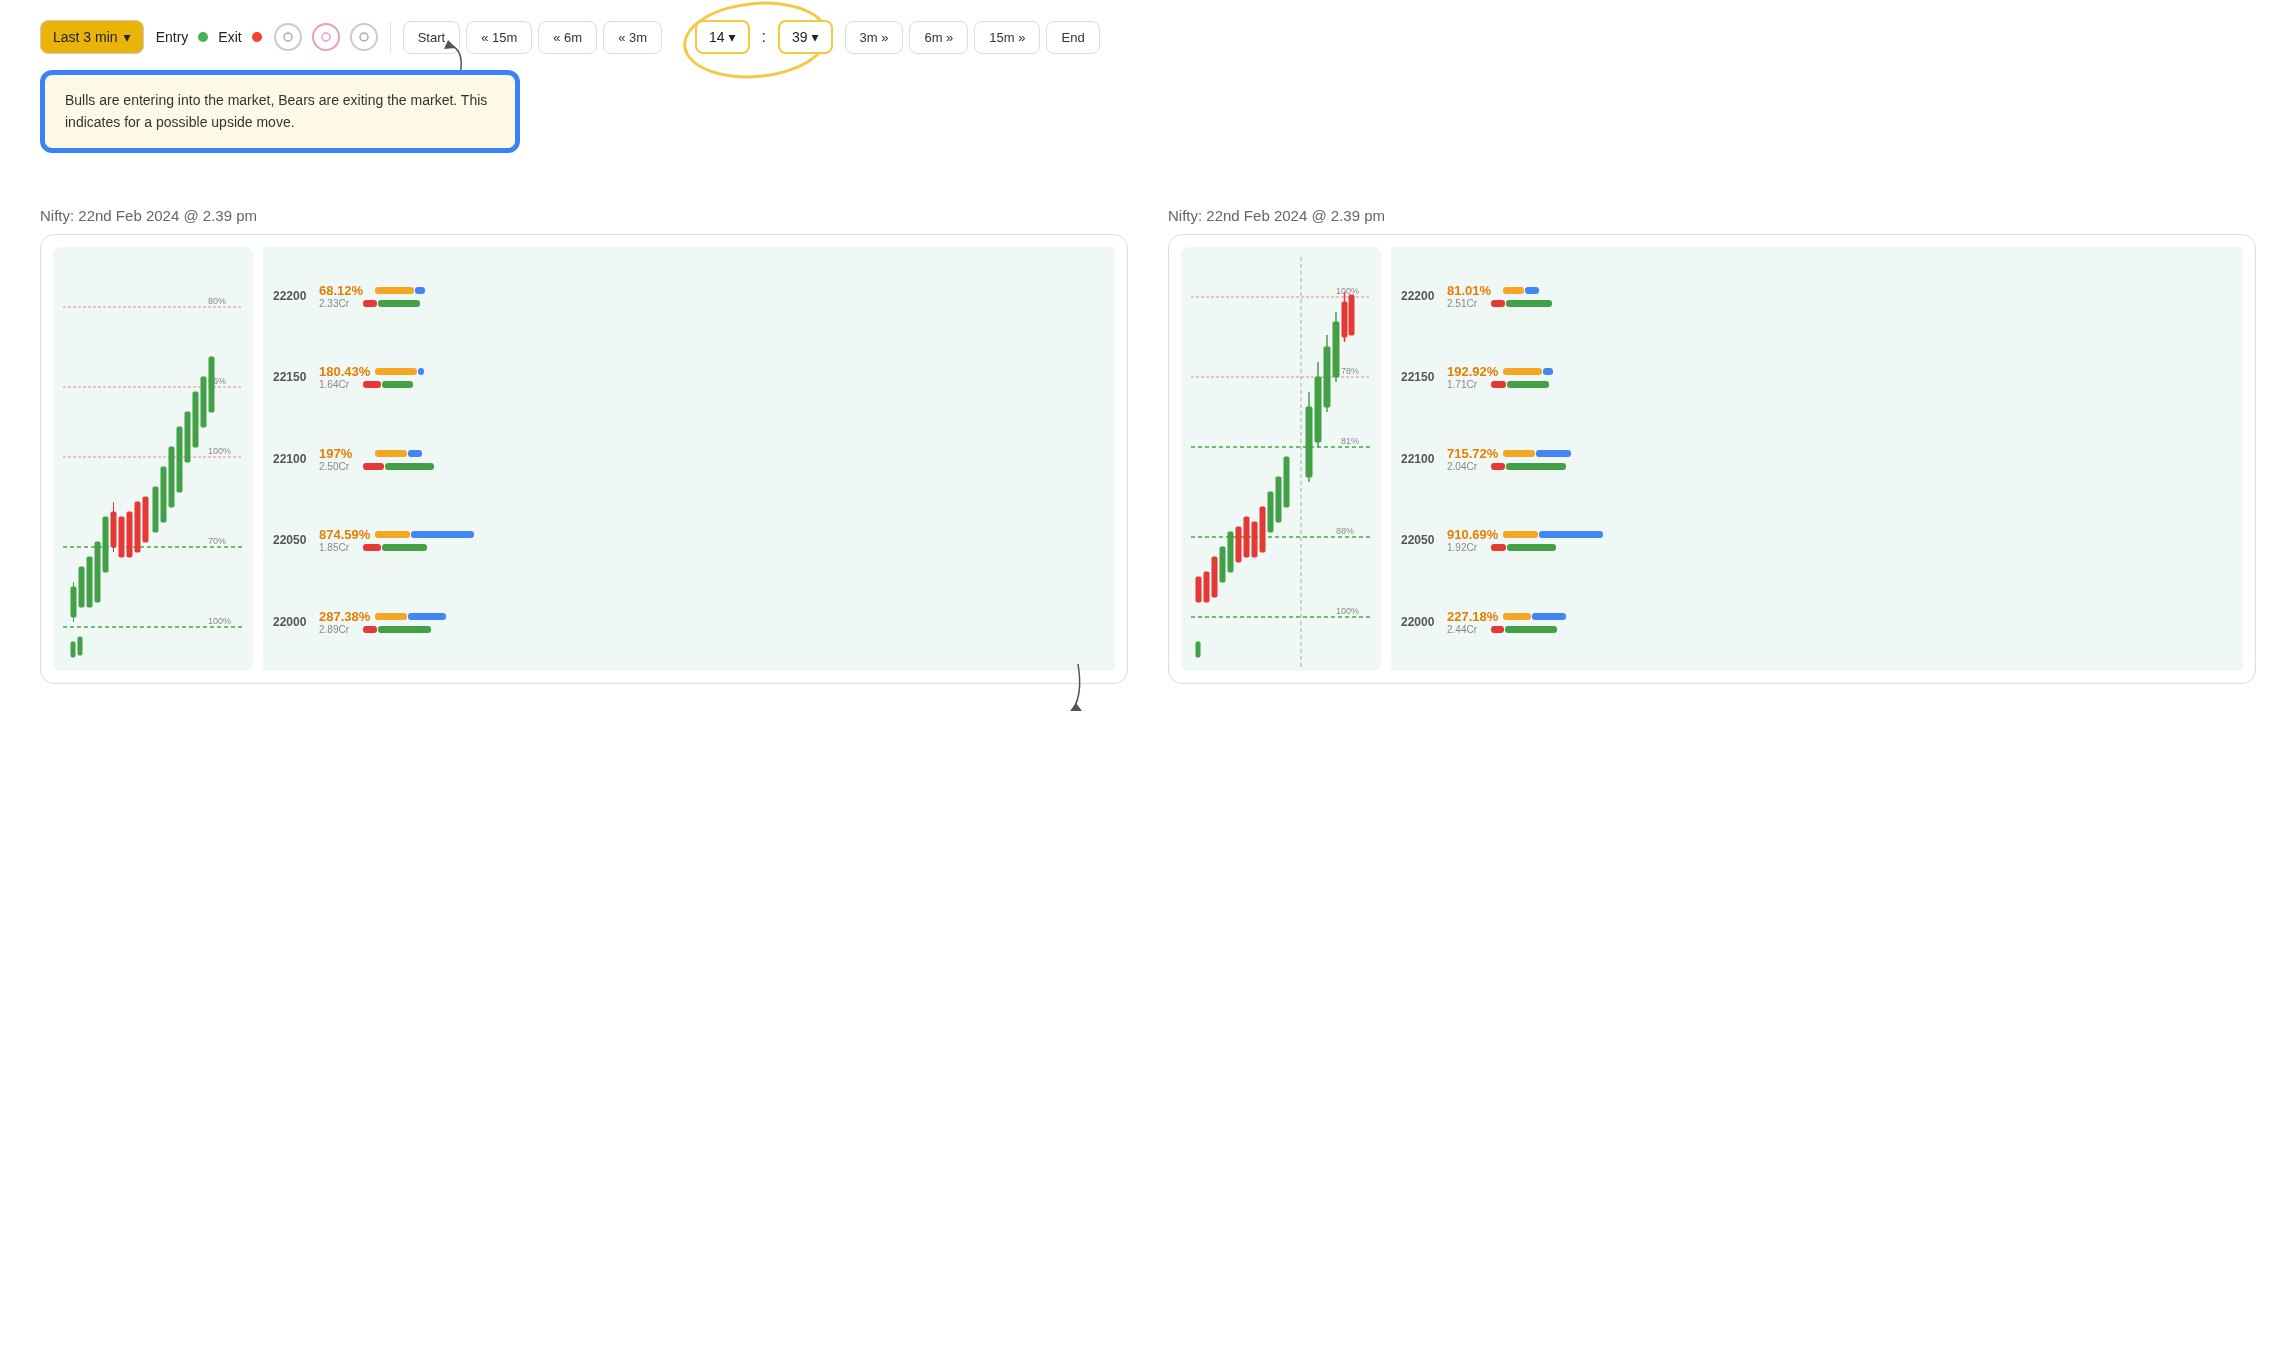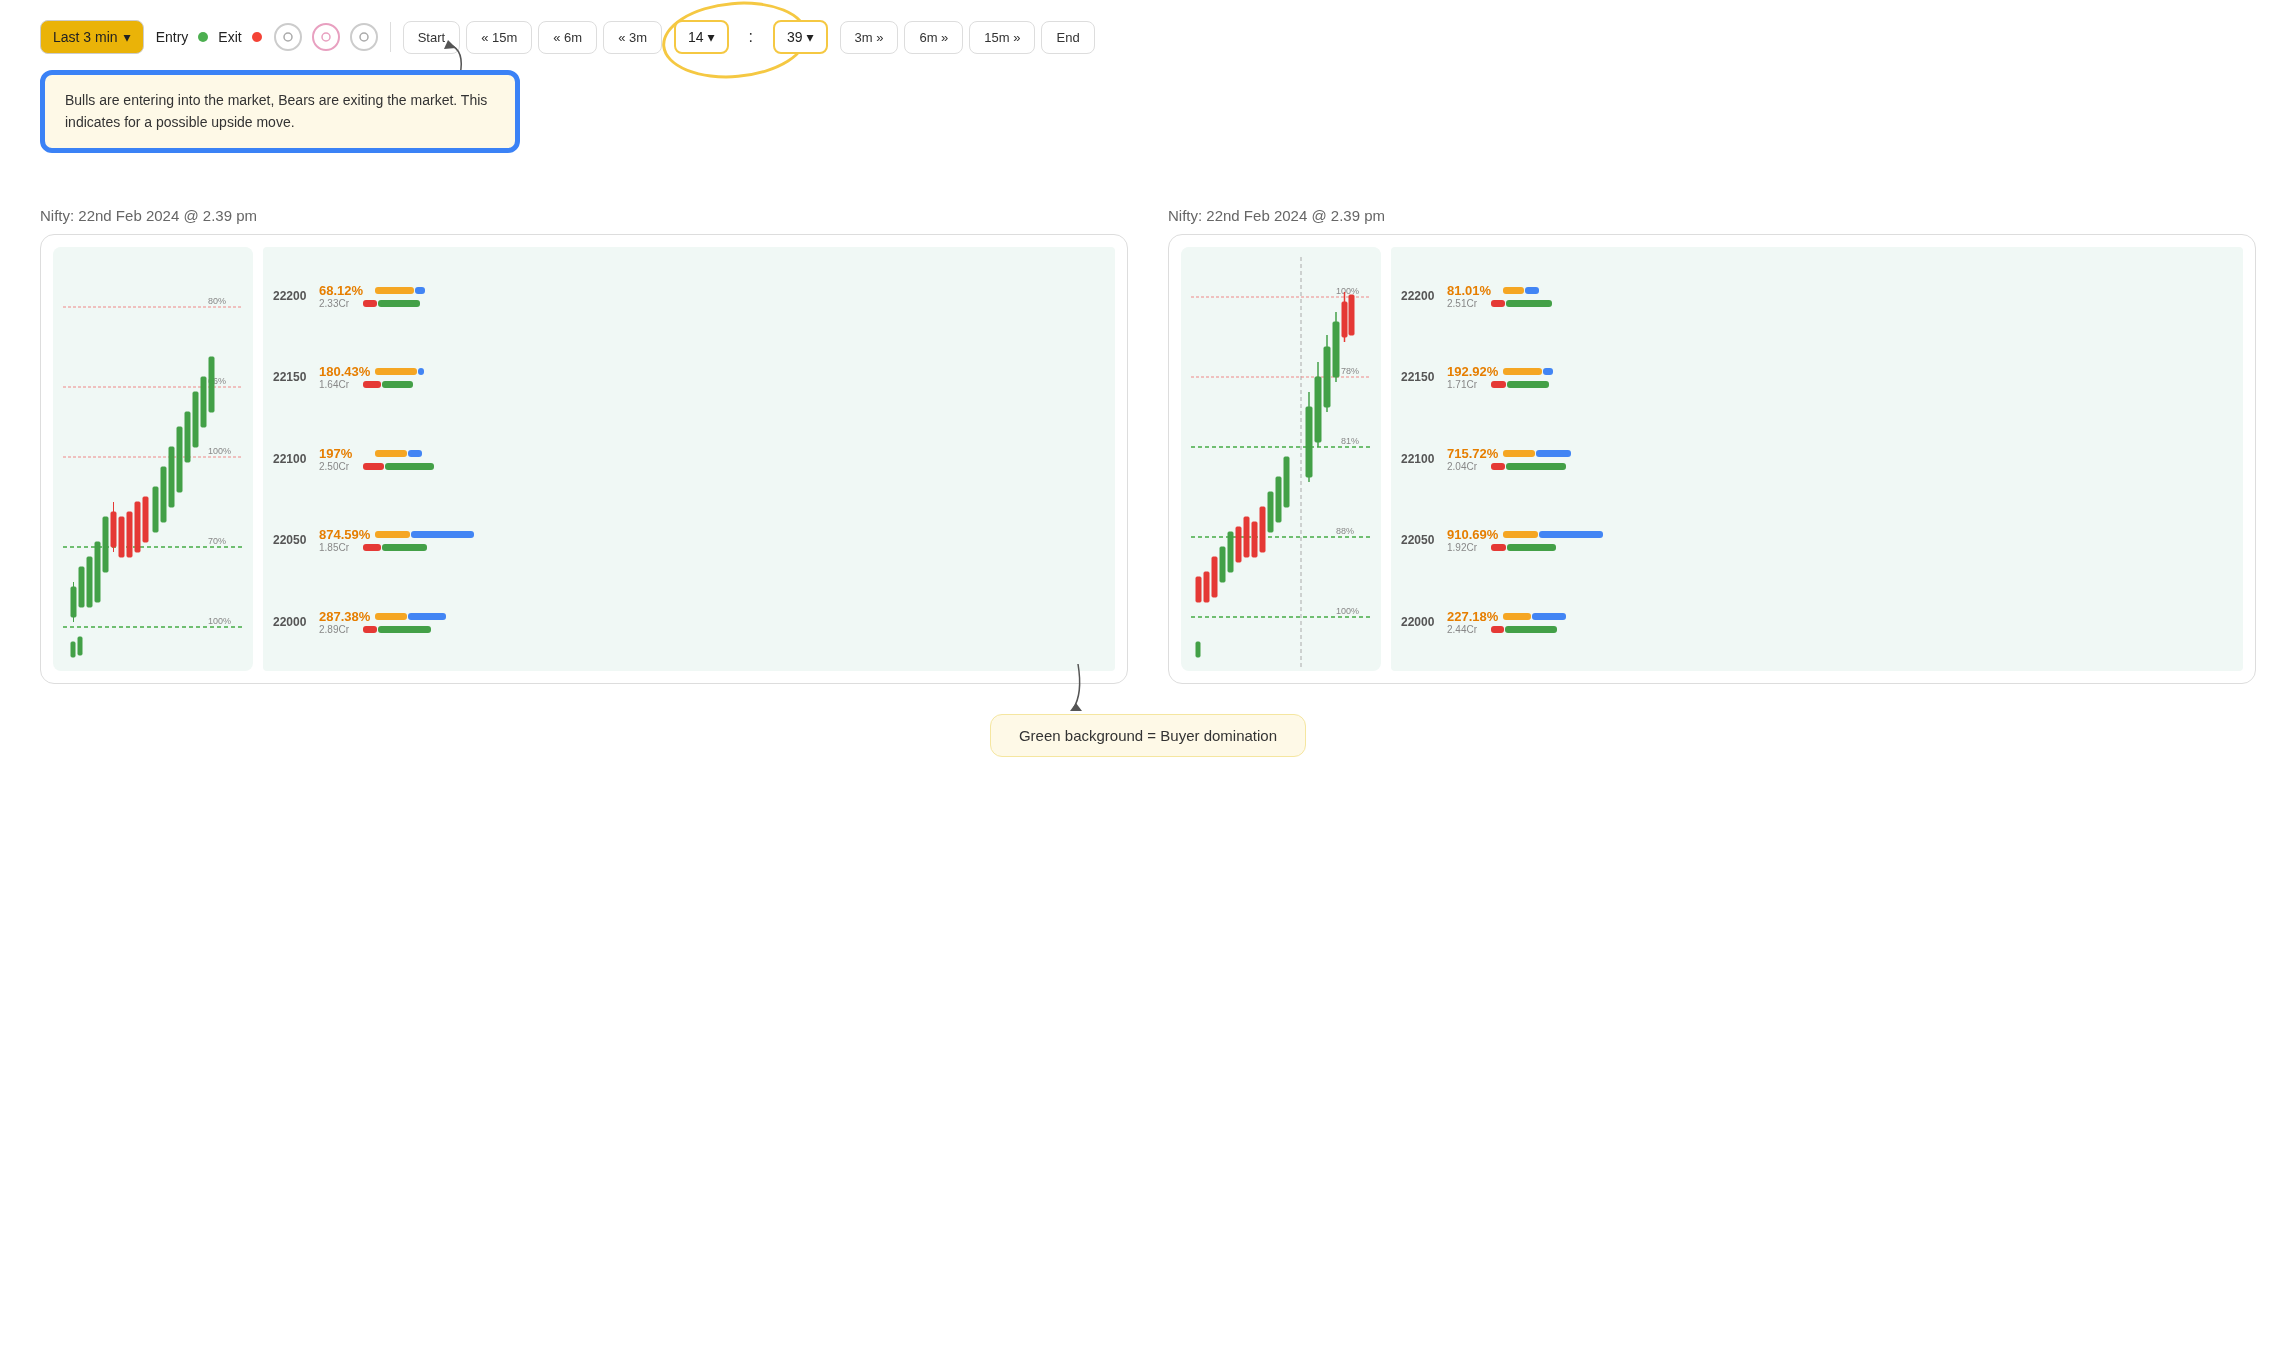--- a/index.html
+++ b/index.html
@@ -67,21 +67,22 @@
       background: #fff;
       cursor: pointer;
       color: #222;
       position: relative;
     }
     .colon { font-size: 16px; color: #333; }
     .circle-highlight {
       position: relative;
       display: flex;
       align-items: center;
-      gap: 20px;
+      gap: 12px;
+      margin-left: 21px;
     }
     .circle-highlight::before {
       content: '';
       position: absolute;
       top: -18px; left: -12px;
       width: 140px; height: 70px;
       border: 3px solid #f5c842;
       border-radius: 50%;
       pointer-events: none;
       transform: rotate(-5deg);
@@ -616,19 +617,16 @@
   </div>
 
 </div>
 
 
 <div class="bottom-annotation">
   <svg style="position:absolute; top:-55px; left:50%; transform:translateX(-100px);" width="60" height="60" viewBox="0 0 60 60">
     <path d="M30,5 Q35,35 25,50" stroke="#555" stroke-width="1.5" fill="none"></path>
     <polygon points="22,52 28,44 34,52" fill="#555"></polygon>
   </svg>
-  <div class="bottom-tooltip">
-    <span>Green background  = Buyer domination</span>
-  </div>
 </div>
 
 
 
 
 </body></html>

